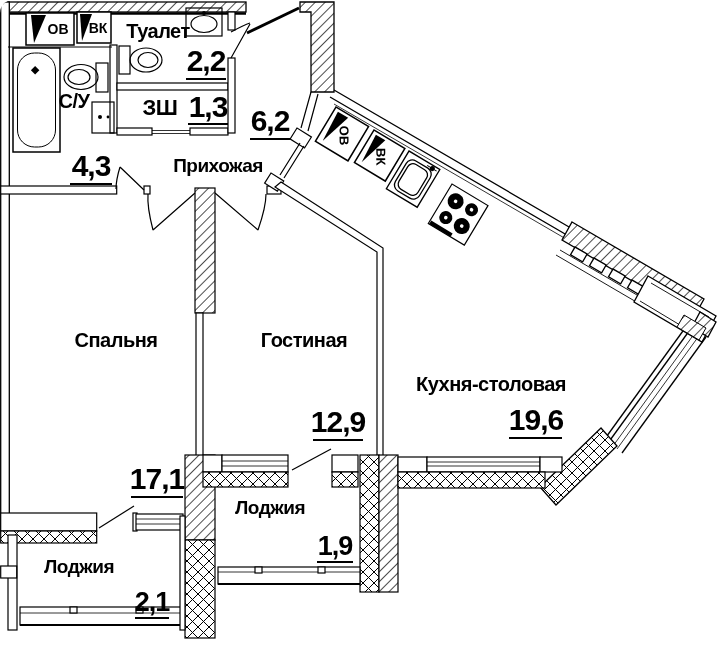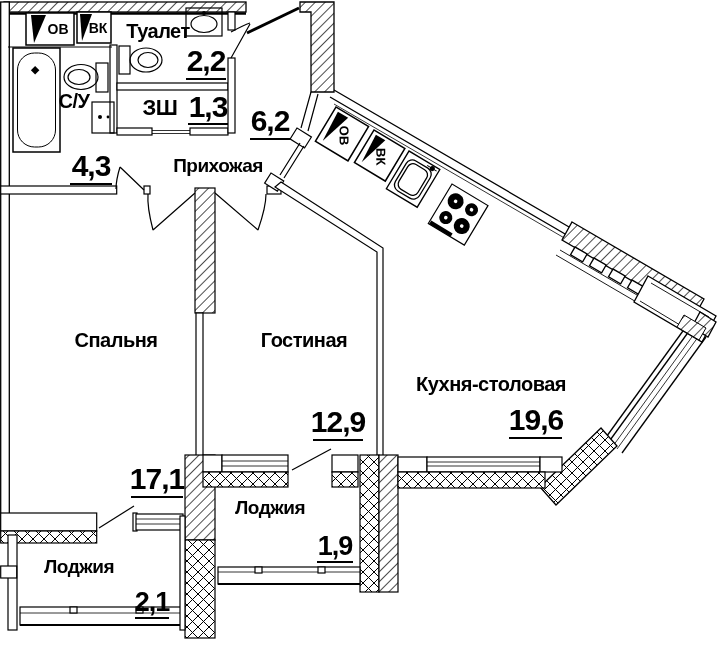--- a/index.html
+++ b/index.html
@@ -1,16 +1,16 @@
 <!DOCTYPE html>
 <html><head>
 <meta charset="utf-8">
 <style>
   html,body{margin:0;padding:0;background:#ffffff;}
-  .plan-wrap{width:719px;height:650px;position:relative;background:#fff;overflow:hidden;}
+  .plan-wrap{width:719px;height:650px;position:relative;background:#fff;overflow:hidden;border-radius:13px;}
   svg{display:block;}
   text{fill:#000;}
   .rname{font:700 20px "Liberation Sans",sans-serif;letter-spacing:-0.5px;}
   .rname-sm{font:700 19px "Liberation Sans",sans-serif;letter-spacing:-0.5px;}
   .rarea{font:700 30px "Liberation Sans",sans-serif;letter-spacing:-1px;}
   .rarea-sm{font:700 27px "Liberation Sans",sans-serif;letter-spacing:-1px;}
   .shaft{font:700 14px "Liberation Sans",sans-serif;}
   .shaft-sm{font:700 13px "Liberation Sans",sans-serif;}
   .zsh{font:700 22px "Liberation Sans",sans-serif;letter-spacing:-0.5px;}
 </style>

